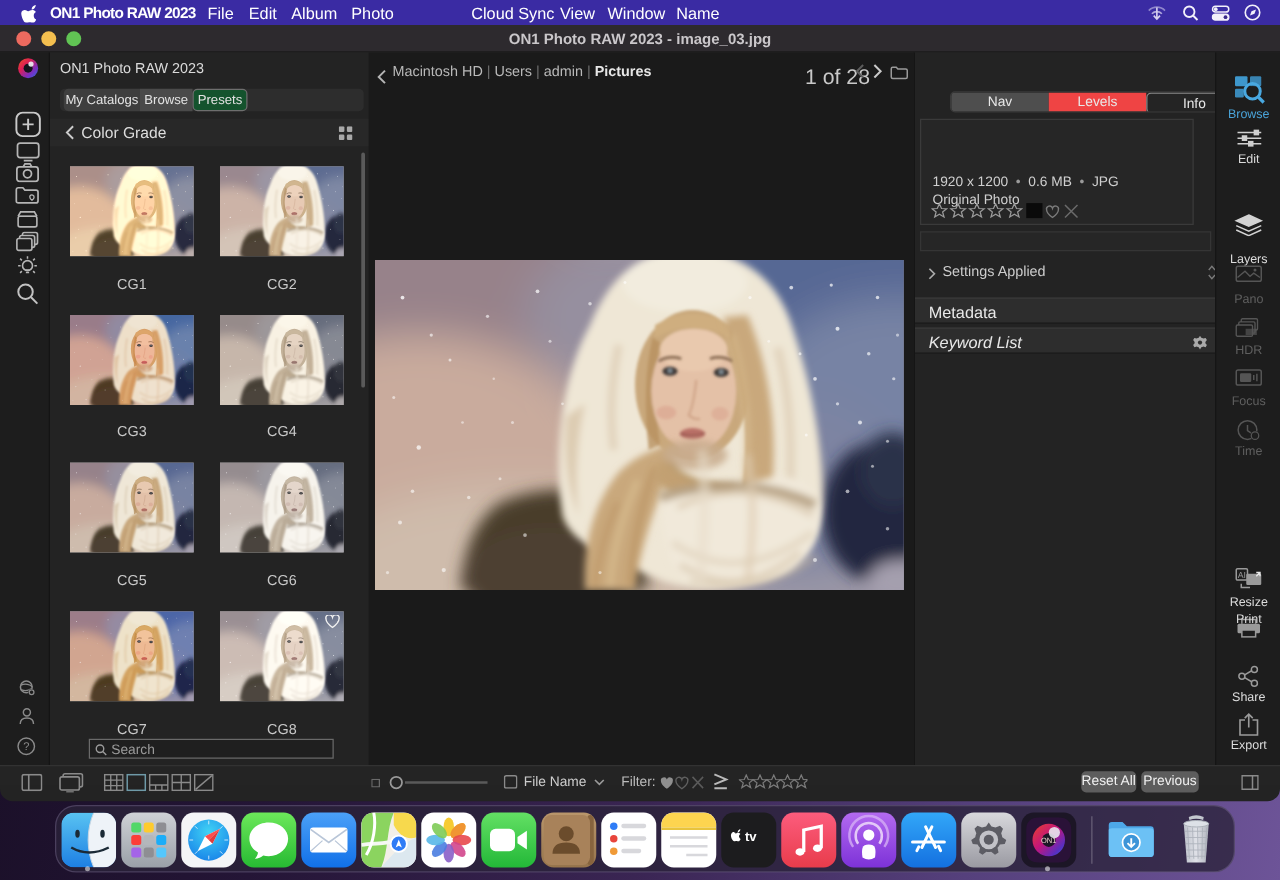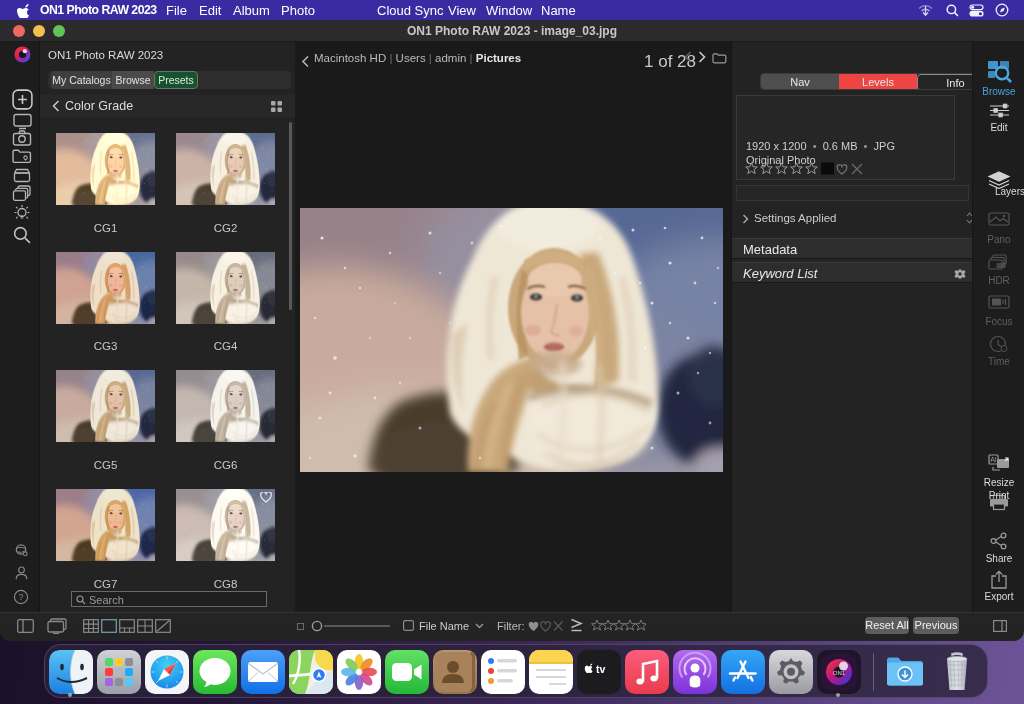--- a/index.html
+++ b/index.html
@@ -473,21 +473,21 @@
     </svg>
     <div class="rlabel" style="top:80px;">Edit</div>
 
     <svg class="abs" style="left:14px;top:129px" width="24" height="18" viewBox="0 0 24 18">
       <g stroke="#d2d2d2" stroke-width="1.2" fill="none">
           <path d="M12 1 L22 5.5 L12 10 L2 5.5 Z" fill="#d2d2d2"></path>
           <path d="M2 9.5 L12 14 L22 9.5"></path>
           <path d="M2 13 L12 17.5 L22 13"></path>
         </g>
     </svg>
-    <div class="rlabel" style="top:144px;text-align:right;">Layers</div>
+    <div class="rlabel" style="top:160px;">Layers</div>
 
     <svg class="abs" style="left:15px;top:170px" width="22" height="14" viewBox="0 0 22 14">
         <rect x="1" y="1" width="20" height="12" rx="1.5" stroke="#555" stroke-width="1.2" fill="none"></rect>
         <path d="M2 10 L8 5 L12 9 L15 6.5 L20 10" stroke="#555" stroke-width="1.1" fill="none"></path>
         <circle cx="16" cy="4" r="1.2" fill="#555"></circle>
       </svg>
     <div class="rlabel dim" style="top:192px;">Pano</div>
 
     <svg class="abs" style="left:15px;top:212px" width="22" height="16" viewBox="0 0 22 16">
         <rect x="5" y="1" width="13" height="9" rx="1" stroke="#555" stroke-width="1.1" fill="none"></rect>

